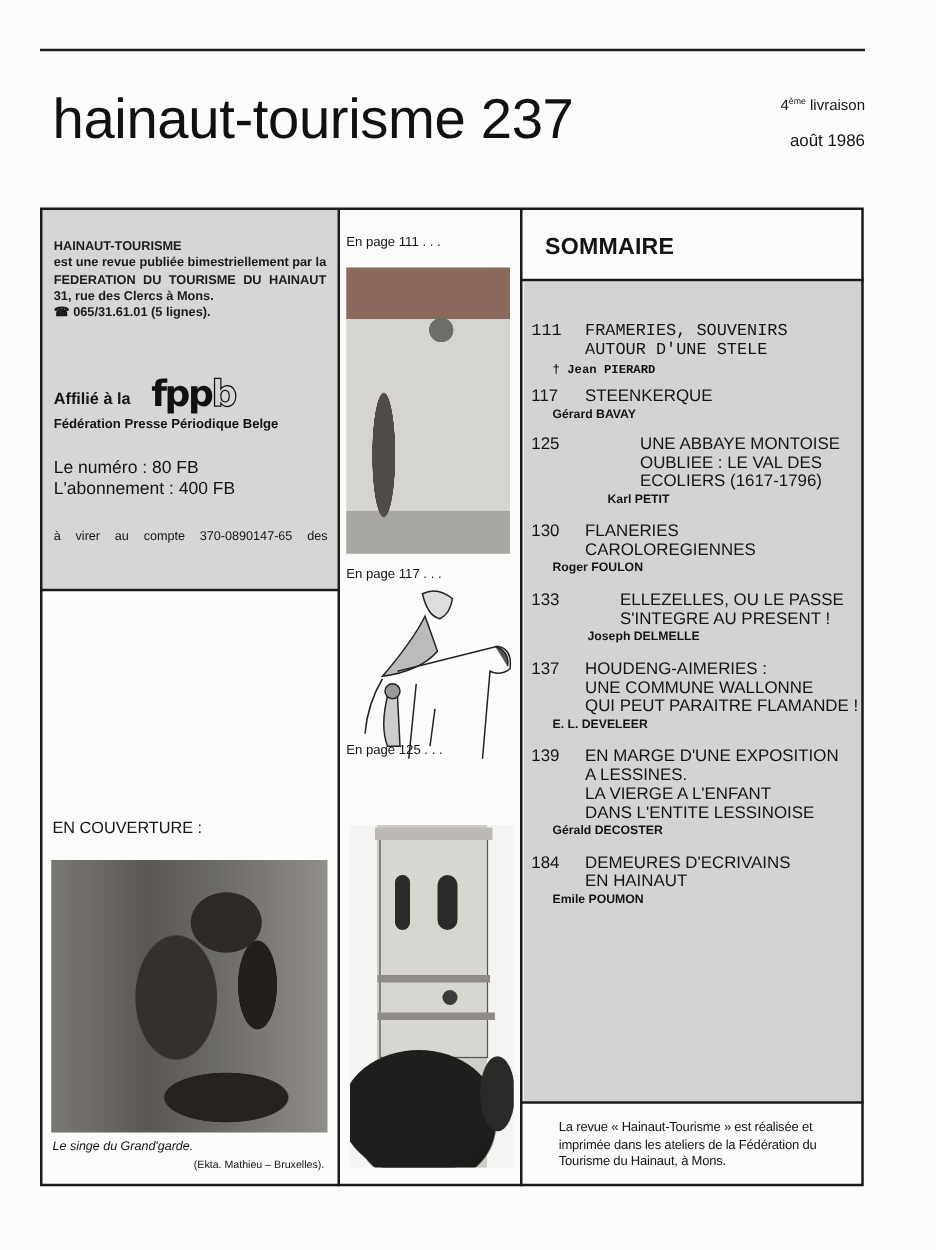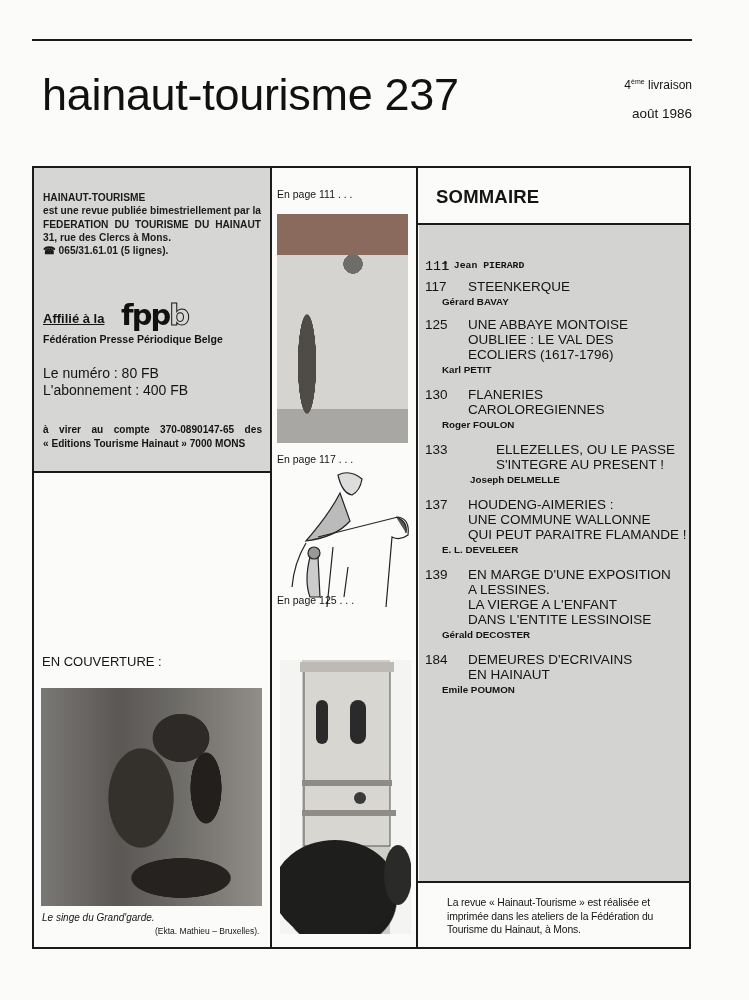--- a/index.html
+++ b/index.html
@@ -21,29 +21,29 @@
 
   .frame { left:32px; top:166px; width:659px; height:783px; border:2px solid #1a1a1a; box-sizing:border-box; }
   .vline { background:#1a1a1a; width:2px; }
   .hline { background:#1a1a1a; height:2px; }
 
   .info-box {
     left:34px; top:168px; width:236px; height:303px; background:#d6d6d4;
   }
   .info-text { left:43px; top:191px; width:218px; font-size:10.2px; line-height:13.3px; font-weight:700; color:#1b1b1b; }
   .info-text .just { text-align:justify; text-align-last:justify; }
-  .affil { left:43px; top:311px; font-size:13px; font-weight:700;text-decoration:underline; }
+  .affil { left:43px; top:311px; font-size:13px; font-weight:700; }
   .fppb {
     left:121px; top:298px; font-size:29px; font-weight:700; letter-spacing:-2px;
     font-family:"DejaVu Sans", sans-serif; color:#111;
   }
   .fppb .o { -webkit-text-stroke:1px #111; color:transparent; }
   .fed-belge { left:43px; top:333px; font-size:10.5px; font-weight:700; }
   .prices { left:43px; top:365px; font-size:14px; line-height:17px; }
-  .virer { left:43px; top:423px; width:219px; font-size:10.1px; line-height:14px; font-weight:700; }
+  .virer { left:43px; top:423px; width:219px; font-size:10.1px; line-height:14px; font-weight:400; }
   .virer .just { text-align:justify; text-align-last:justify; }
 
   .cover-label { left:42px; top:654px; font-size:13px; }
   .cover-photo {
     left:41px; top:688px; width:221px; height:218px;
     background:
       radial-gradient(ellipse 40px 34px at 140px 50px, #2e2a27 70%, transparent 72%),
       radial-gradient(ellipse 46px 70px at 100px 110px, #34302c 70%, transparent 72%),
       radial-gradient(ellipse 22px 50px at 165px 100px, #221f1c 70%, transparent 72%),
       radial-gradient(ellipse 70px 28px at 140px 190px, #26221f 70%, transparent 72%),
@@ -111,21 +111,20 @@
 </div>
 <div class="abs affil">Affilié à la</div>
 <div class="abs fppb"><span>f</span><span>pp</span><span class="o">b</span></div>
 <div class="abs fed-belge">Fédération Presse Périodique Belge</div>
 <div class="abs prices">
   <div>Le numéro : 80 FB</div>
   <div>L'abonnement : 400 FB</div>
 </div>
 <div class="abs virer">
   <div class="just">à virer au compte 370-0890147-65 des</div>
-  <div>« Editions Tourisme Hainaut » 7000 MONS</div>
 </div>
 
 <div class="abs cover-label">EN COUVERTURE :</div>
 <div class="abs cover-photo"></div>
 <div class="abs cover-caption">Le singe du Grand'garde.</div>
 <div class="abs cover-credit">(Ekta. Mathieu – Bruxelles).</div>
 
 <div class="abs mid-label" style="top:188px;">En page 111 . . .</div>
 <div class="abs photo-stele"></div>
 <div class="abs mid-label" style="top:453px;">En page 117 . . .</div>
@@ -154,28 +153,30 @@
     <rect x="22" y="150" width="94" height="6" fill="#8f8c87"></rect>
     <ellipse cx="55" cy="230" rx="62" ry="50" fill="#1e1f1d"></ellipse>
     <ellipse cx="118" cy="215" rx="14" ry="30" fill="#2a2b29"></ellipse>
   </svg>
 </div>
 
 <div class="abs sommaire-title">SOMMAIRE</div>
 <div class="abs toc">
   <div class="toc-item" style="margin-bottom:7px;font-family:Liberation Mono, monospace;">
     <div class="toc-page">111</div>
+    <div class="toc-title">FRAMERIES, SOUVENIRS
+AUTOUR D'UNE STELE</div>
     <div class="toc-author">† Jean PIERARD</div>
   </div>
   <div class="toc-item" style="margin-bottom:9px;">
     <div class="toc-page">117</div>
     <div class="toc-title">STEENKERQUE</div>
     <div class="toc-author">Gérard BAVAY</div>
   </div>
-  <div class="toc-item" style="margin-bottom:11px;">
+  <div class="toc-item" style="margin-bottom:11px;padding-left:44px;">
     <div class="toc-page">125</div>
     <div class="toc-title">UNE ABBAYE MONTOISE
 OUBLIEE : LE VAL DES
 ECOLIERS (1617-1796)</div>
     <div class="toc-author">Karl PETIT</div>
   </div>
   <div class="toc-item" style="margin-bottom:11px;">
     <div class="toc-page">130</div>
     <div class="toc-title">FLANERIES
 CAROLOREGIENNES</div>

